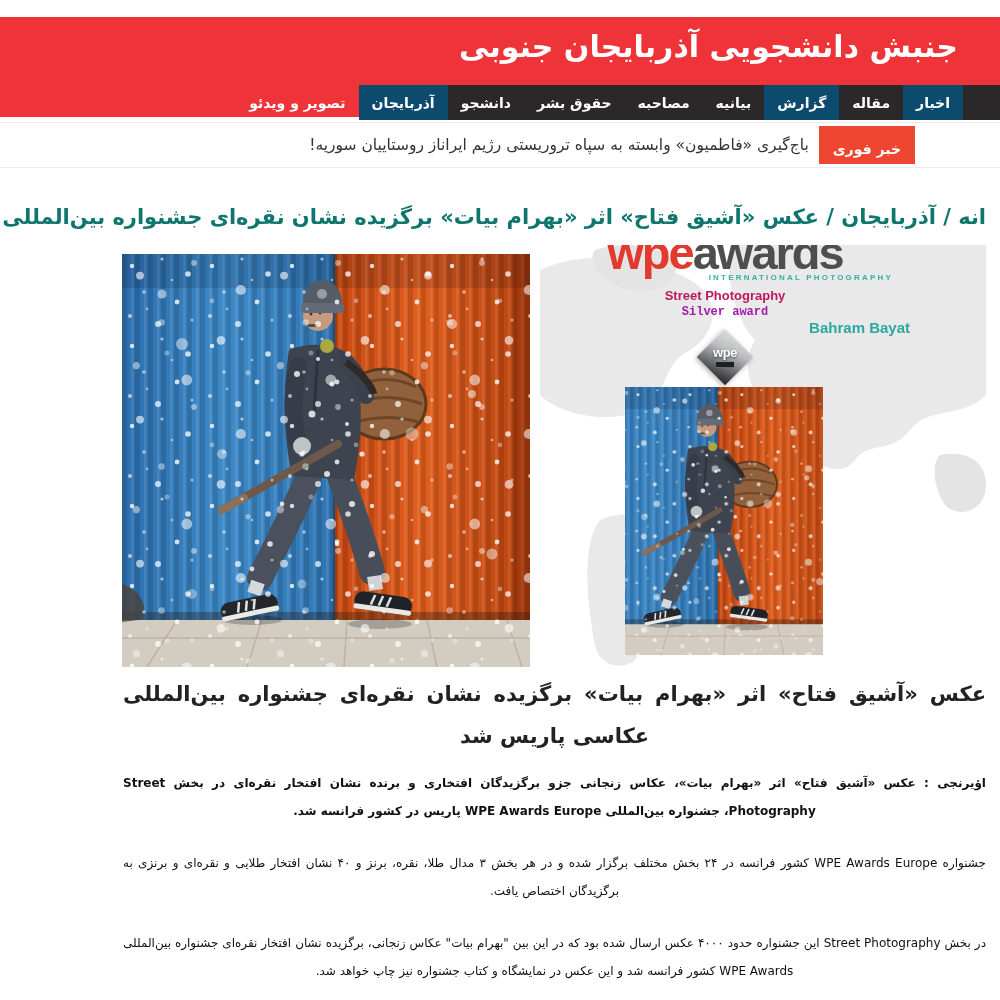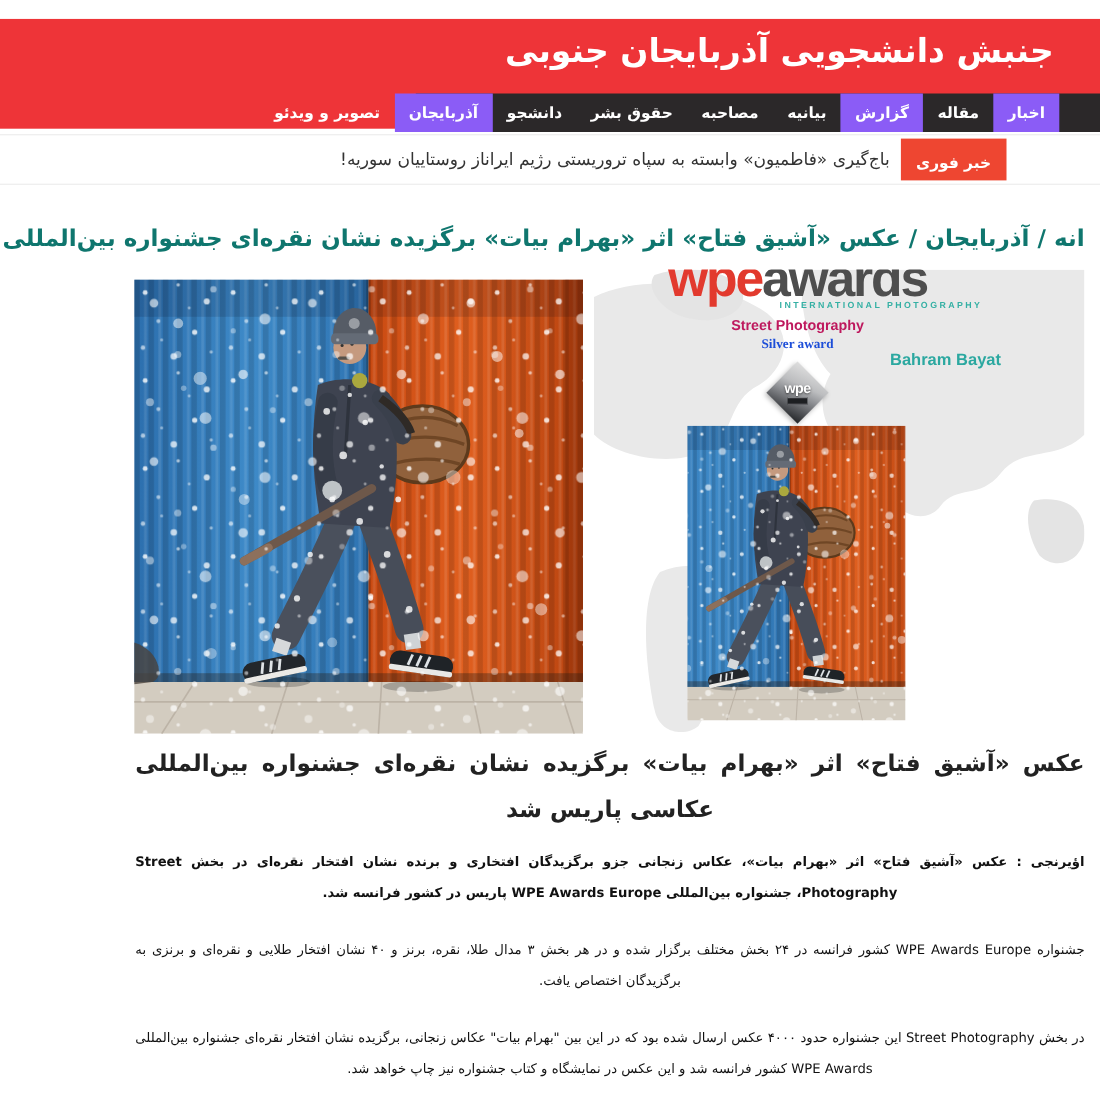--- a/index.html
+++ b/index.html
@@ -8,21 +8,21 @@
 
   
   .masthead { position:absolute; top:0; left:0; width:1000px; height:100px; background:#ee3438; }
   .site-title { position:absolute; top:12px; right:42px; color:#fff; font-size:30px; font-weight:bold; direction:rtl; white-space:nowrap; }
 
   
   .nav { position:absolute; top:68px; left:378px; width:622px; height:35px; background:#2b2829;
          display:flex; flex-direction:row; direction:rtl; align-items:stretch; padding-right:37px; }
   .nav a { display:flex; align-items:center; padding:0 13px; color:#fff; font-size:14px; font-weight:bold;
            text-decoration:none; white-space:nowrap; }
-  .nav a.hl { background:#8b5cf6; }
+  .nav a.hl { background:#0c4a6e; }
 
   
   .breaking { position:absolute; top:105px; left:0; width:1000px; height:46px; background:#fff;
               border-top:1px solid #ececec; border-bottom:1px solid #ececec;
               display:flex; direction:rtl; align-items:center; padding-right:85px; gap:10px; }
   .breaking-badge { background:#ee4631; color:#fff; font-size:14px; font-weight:bold;
                     height:38px; line-height:38px; padding:4px 14px; white-space:nowrap; }
   .breaking-text { color:#333; font-size:15.5px; white-space:nowrap; }
 
   
@@ -36,21 +36,21 @@
   .cert .logo { position:absolute; left:0; top:-20px; width:370px; text-align:center;
                 font-family:"Liberation Sans", sans-serif; font-weight:bold; font-size:47px; letter-spacing:-2px; }
   .cert .logo .wpe { color:#e23a2e; }
   .cert .logo .awards { color:#4e4e4e; }
   .cert .logo-sub { position:absolute; left:73px; top:28px; width:280px; text-align:right;
                     color:#35b0a4; font-size:8px; font-weight:bold; letter-spacing:2.2px;
                     font-family:Liberation Sans, sans-serif; }
   .cert .category { position:absolute; left:0; top:43px; width:370px; text-align:center;
                     color:#be185d; font-size:13px; font-weight:bold; font-family:"Liberation Sans", sans-serif; }
   .cert .award { position:absolute; left:0; top:60px; width:370px; text-align:center;
-                 color:#1d4ed8; font-size:12px; font-weight:bold; font-family:Liberation Serif, serif; }
+                 color:#a21caf; font-size:12px; font-weight:bold; font-family:Liberation Mono, monospace; }
   .cert .winner { position:absolute; left:0; top:74px; width:370px; text-align:right;
                   color:#2ba8a0; font-size:15px; font-weight:bold; font-family:"Liberation Sans", sans-serif; }
   .badge { position:absolute; left:165px; top:92px; width:40px; height:40px; transform:rotate(45deg);
            background:linear-gradient(160deg,#dedede 0%,#bcbdbf 35%,#8e9094 55%,#55575b 78%,#232528 100%);
            box-shadow:0 2px 5px rgba(0,0,0,.3); }
   .badge-inner { position:absolute; inset:0; transform:rotate(-45deg); display:flex; flex-direction:column;
                  align-items:center; justify-content:center; }
   .badge-inner .bw { color:#fff; font-size:13px; font-weight:bold; letter-spacing:-0.5px;
                      font-family:"Liberation Sans", sans-serif; text-shadow:0 1px 2px rgba(0,0,0,.6); line-height:1; }
   .badge-ribbon { width:18px; height:7px; background:#1d1f22; margin-top:2px;

